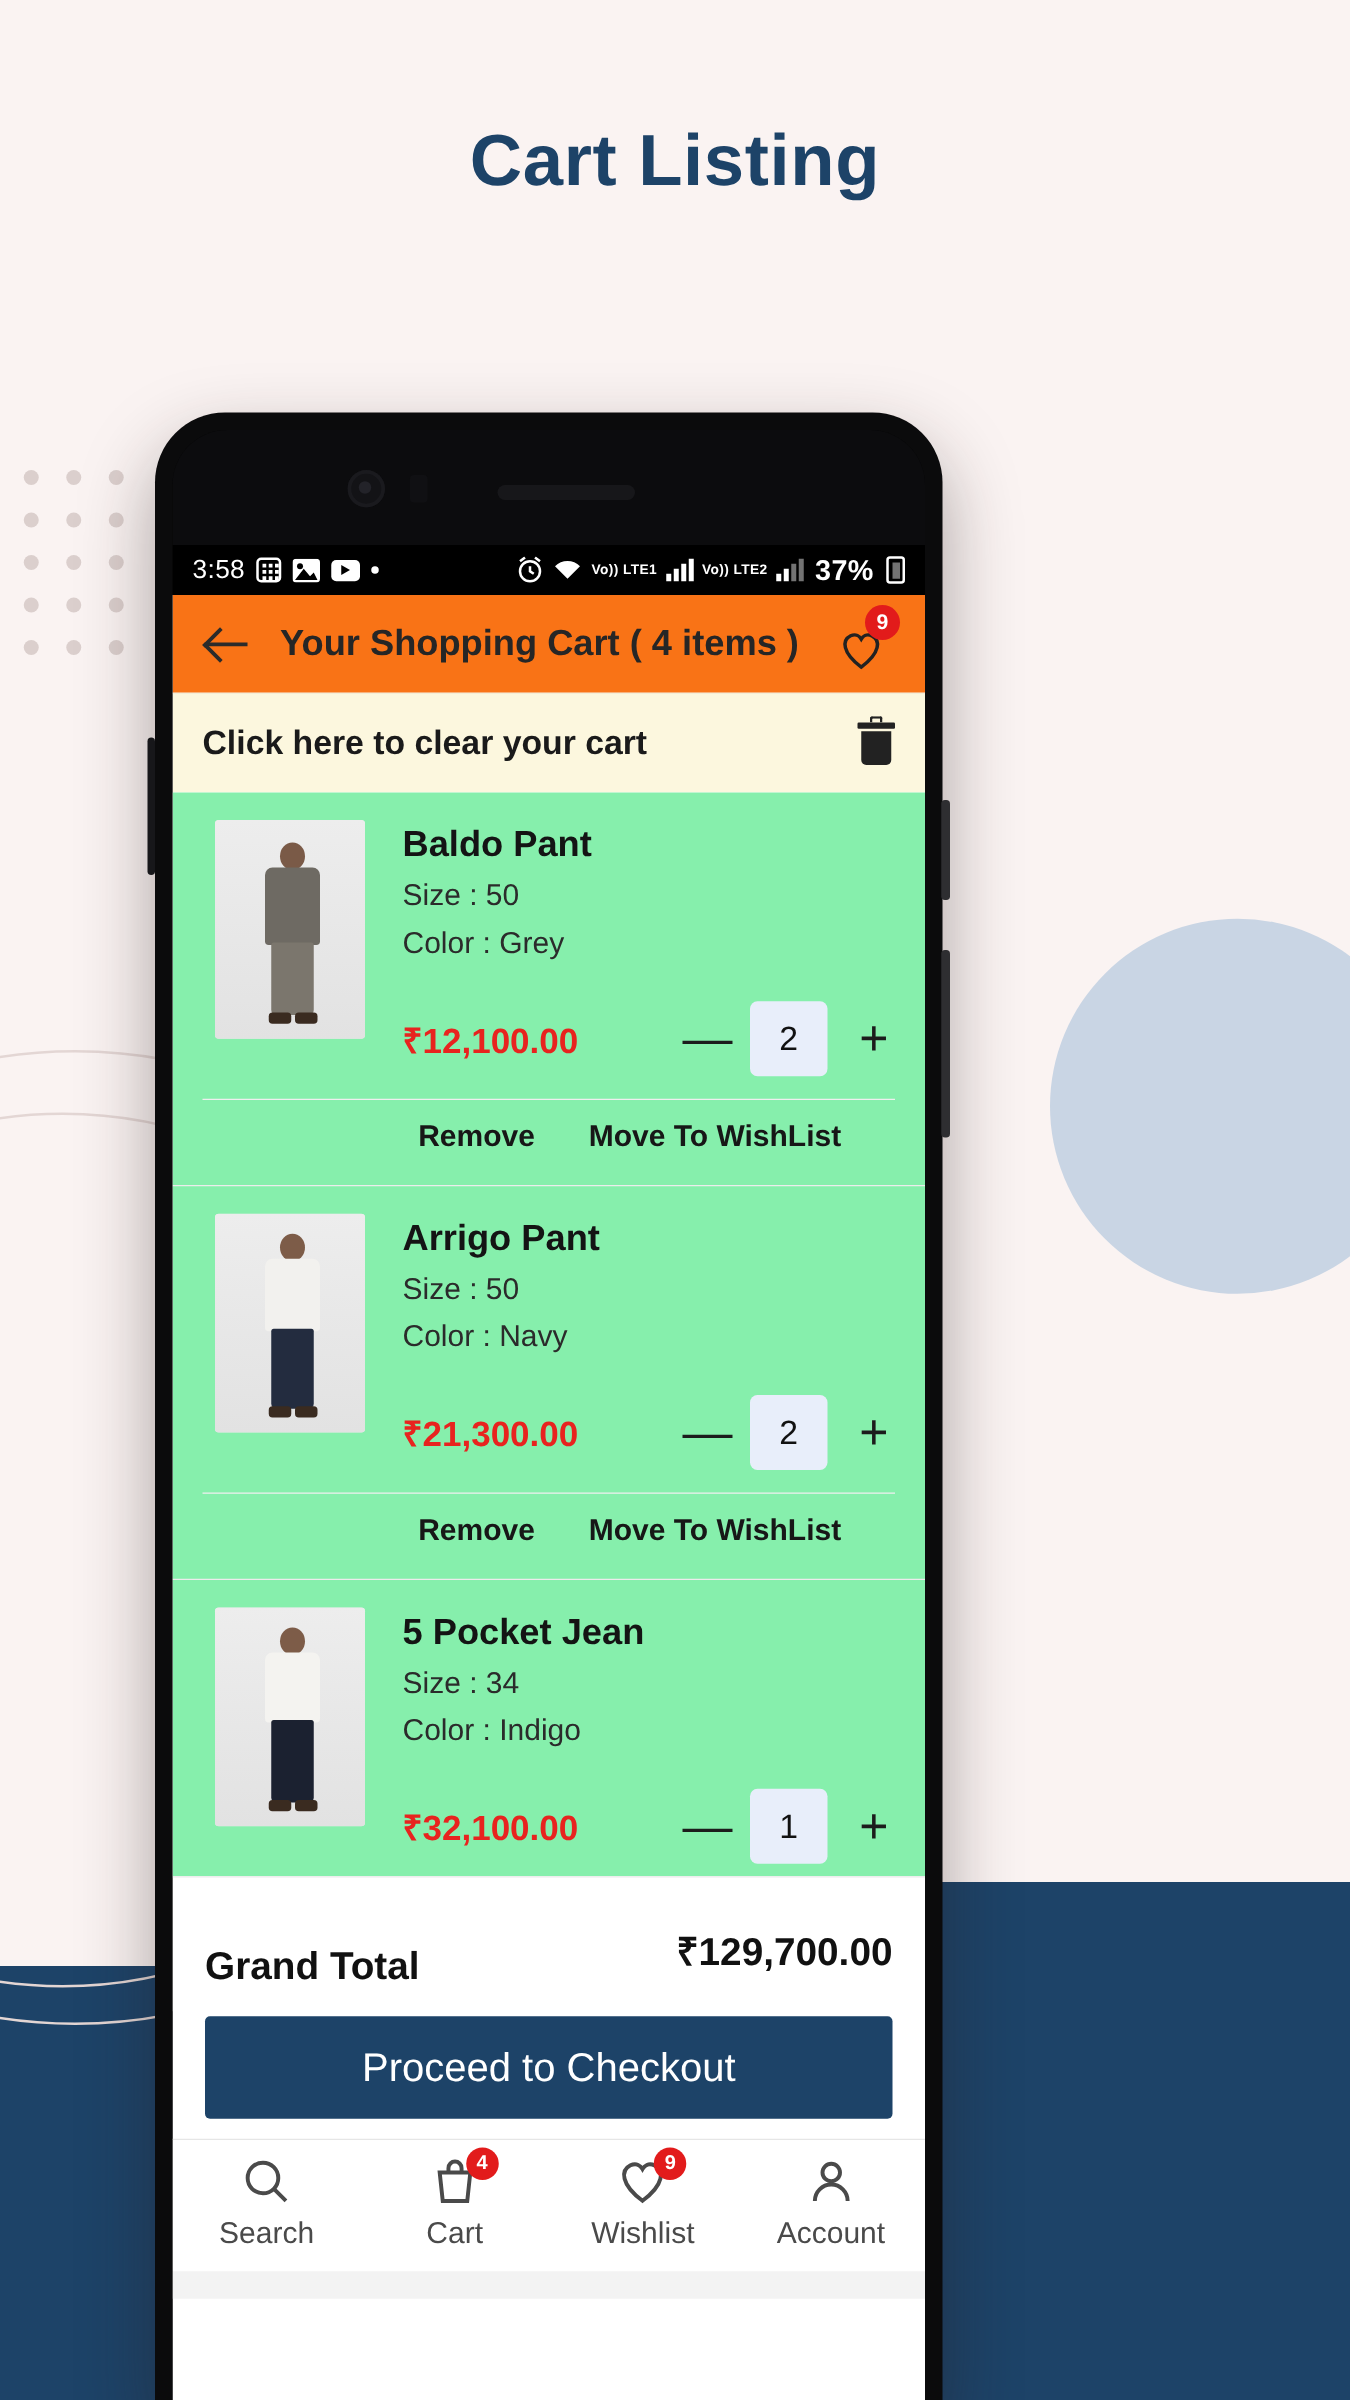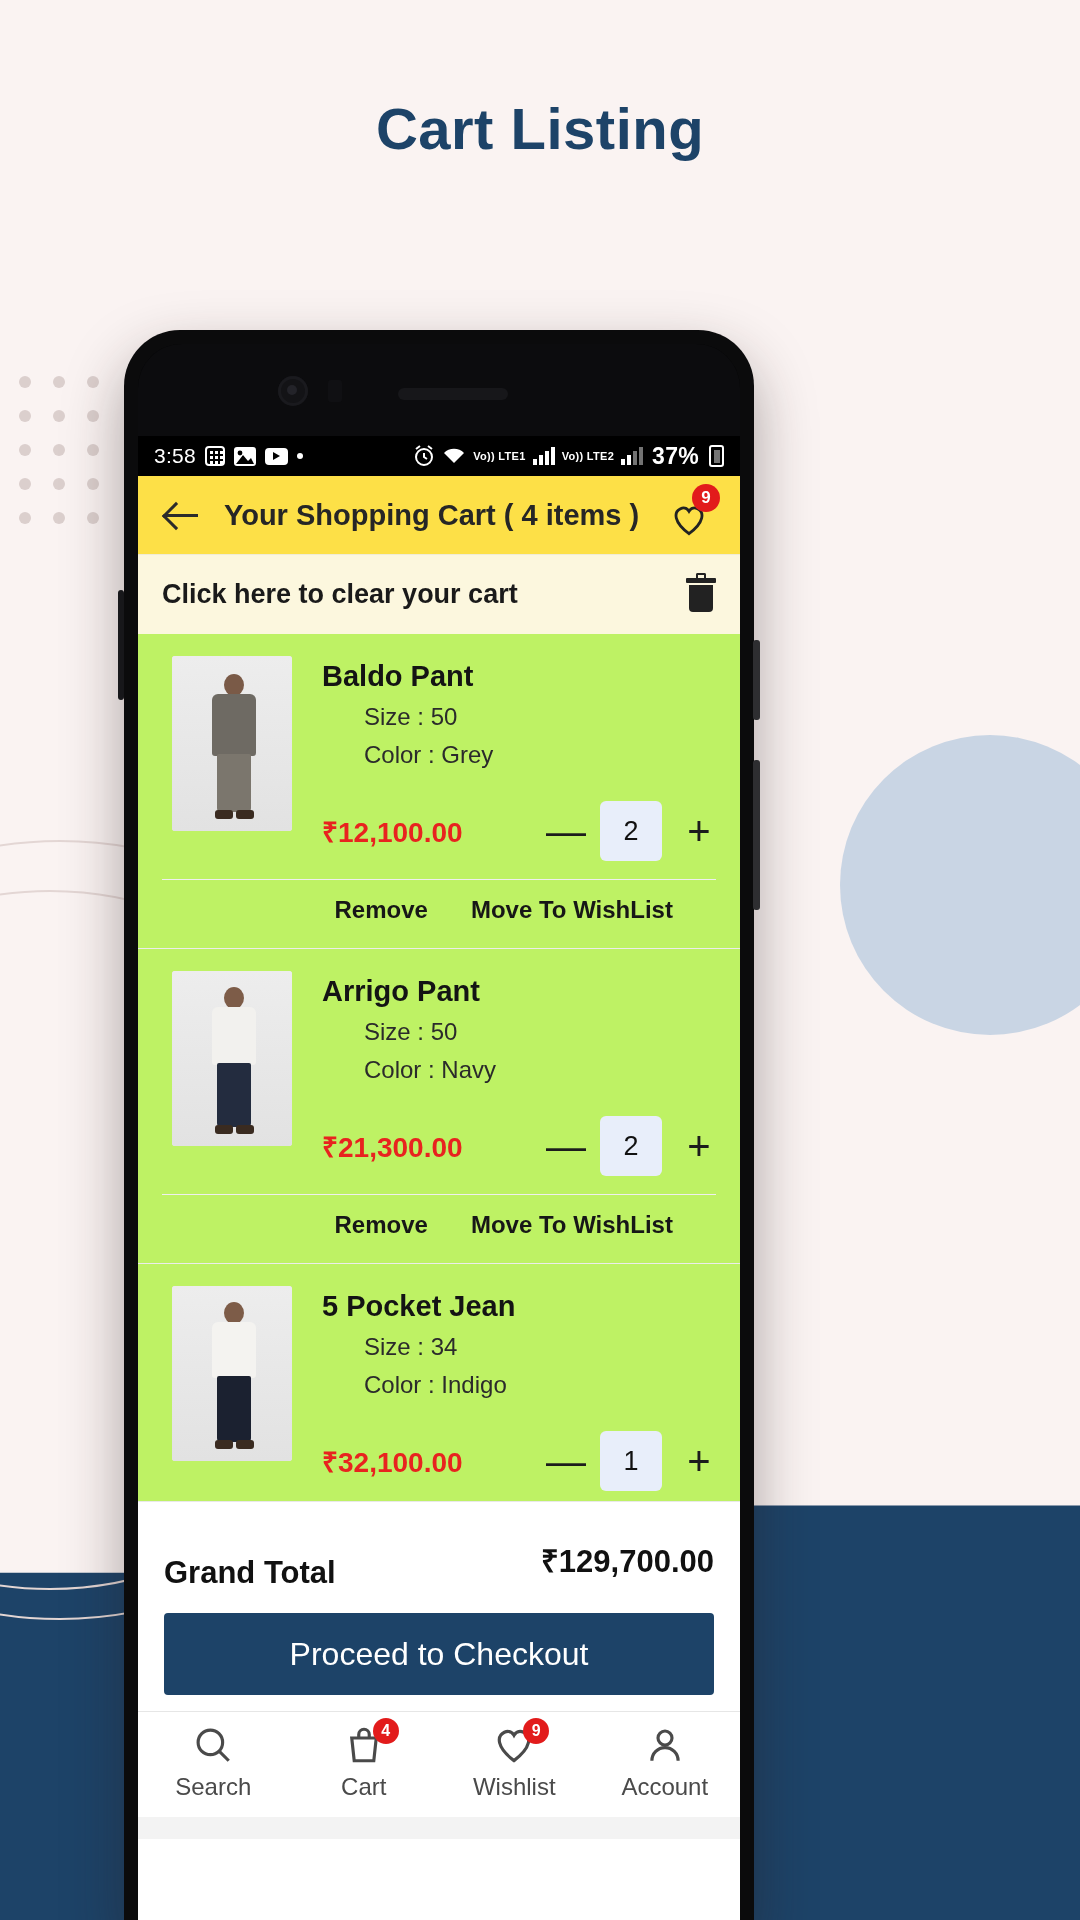--- a/index.html
+++ b/index.html
@@ -135,21 +135,21 @@
     background:#fff; opacity:.45;
   }
 
   
   .screen {
     background:#fff; height:1470px; position:relative; overflow:hidden;
   }
 
   .appbar {
     height:78px; display:flex; align-items:center; padding:0 22px;
-    background:#fde047; position:relative;
+    background:#f97316; position:relative;
   }
   .back-arrow { width:44px; height:44px; position:relative; cursor:pointer; }
   .back-arrow::before{
     content:""; position:absolute; left:6px; top:21px; width:32px; height:3px; background:#2b2b2b;
   }
   .back-arrow::after{
     content:""; position:absolute; left:6px; top:13px; width:17px; height:17px;
     border-left:3px solid #2b2b2b; border-bottom:3px solid #2b2b2b; transform:rotate(45deg);
   }
   .appbar-title {
@@ -179,29 +179,29 @@
     position:absolute; top:-5px; left:10px; width:10px; height:5px;
     border:2px solid #222; border-bottom:none; border-radius:2px 2px 0 0;
   }
   .trash-can{
     position:absolute; top:7px; left:3px; width:24px; height:27px;
     background:#222; border-radius:0 0 4px 4px;
   }
 
   
   .cart-list { background:#fff; }
-  .cart-item { border-bottom:1px solid #ececec; background:#bef264; }
+  .cart-item { border-bottom:1px solid #ececec; background:#86efac; }
   .ci-main { display:flex; padding:22px 24px 10px 34px; }
   .ci-thumb {
     width:120px; height:175px; border-radius:3px; flex:0 0 auto;
     background:#e9e9e9; position:relative; overflow:hidden;
   }
   .ci-info { flex:1; padding-left:30px; }
   .ci-name { font-size:29px; font-weight:bold; color:#141414; margin-top:4px; }
-  .ci-attr { font-size:24px; color:#2b2b2b; margin-top:10px;margin-left:42px; }
+  .ci-attr { font-size:24px; color:#2b2b2b; margin-top:10px; }
   .ci-bottom { display:flex; align-items:center; margin-top:32px; }
   .ci-price { font-size:28px; font-weight:bold; color:#e8231f; }
   .stepper { margin-left:auto; display:flex; align-items:center; gap:20px; }
   .step-btn { font-size:40px; color:#1c1c1c; line-height:1; width:34px; text-align:center; cursor:pointer; }
   .qty-box {
     width:62px; height:60px; background:#e8eefa; border-radius:6px;
     display:flex; align-items:center; justify-content:center;
     font-size:27px; color:#111;
   }
   .ci-actions {

